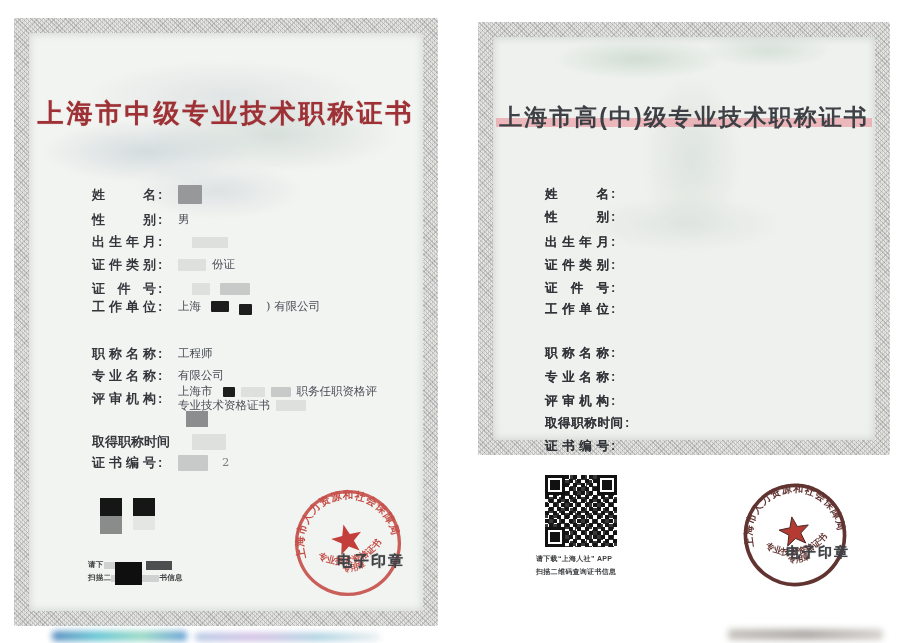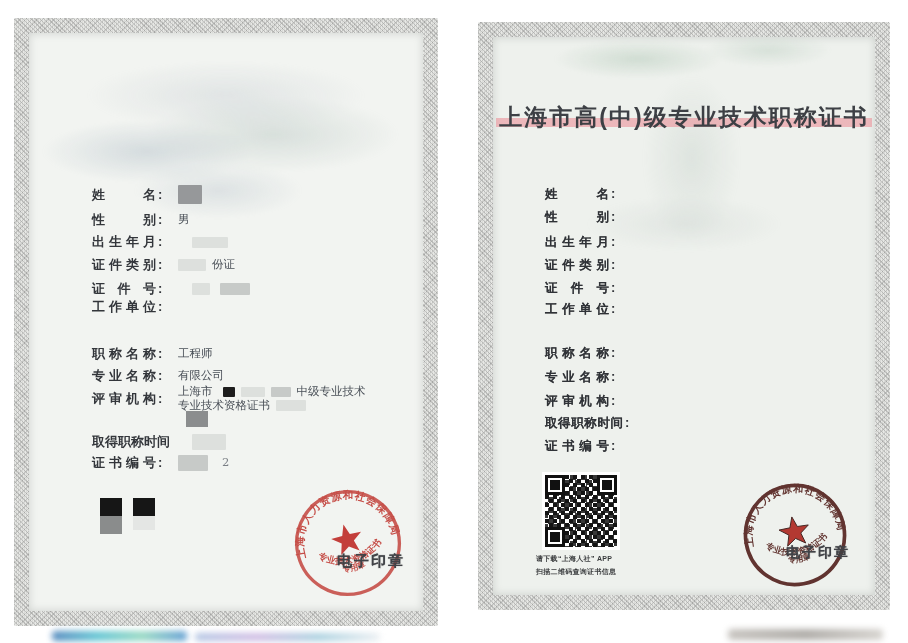--- a/index.html
+++ b/index.html
@@ -9,21 +9,21 @@
 
   
   .cert{position:absolute;
         background:
           repeating-linear-gradient(45deg, rgba(60,60,60,.20) 0 1px, rgba(0,0,0,0) 1px 3px),
           repeating-linear-gradient(-45deg, rgba(70,70,70,.16) 0 1px, rgba(0,0,0,0) 1px 4px),
           repeating-linear-gradient(90deg, rgba(130,130,130,.14) 0 1px, rgba(0,0,0,0) 1px 2px),
           #e7e8e5;
         border-radius:2px;}
   .cert-left{left:14px;top:18px;width:424px;height:608px;}
-  .cert-right{left:478px;top:22px;width:412px;height:588px;}
+  .cert-right{left:478px;top:22px;width:412px;height:433px;}
 
   .paper{position:absolute;inset:15px;box-shadow:inset 0 0 8px rgba(110,120,115,.28);}
   .cert-left .paper{background:#f2f4f1;}
   .cert-right .paper{background:#eef1ed;}
 
   .wm{position:absolute;pointer-events:none;filter:blur(1.5px);}
   .wm-left{left:15px;right:15px;top:40px;height:170px;
       background:
         radial-gradient(ellipse 150px 45px at 30% 55%, rgba(150,168,182,.32), rgba(0,0,0,0) 70%),
         radial-gradient(ellipse 180px 55px at 62% 45%, rgba(148,170,165,.28), rgba(0,0,0,0) 70%),
@@ -128,20 +128,21 @@
 </style>
 </head>
 <body>
 
 <div class="stage">
 
   <div class="cert cert-left">
     <div class="paper"></div>
     <div class="wm wm-left"></div>
 
+    <div class="title">上海市中级专业技术职称证书</div>
 
     <div class="row r0">
       <span class="lab">姓名</span>
         <span class="colon">:</span>
       <span class="val"><span class="redact rd-gray" style="width:24px;height:19px;"></span></span>
     </div>
     <div class="row r1">
       <span class="lab">性别</span>
         <span class="colon">:</span>
       <span class="val">男</span>
@@ -157,57 +158,63 @@
       <span class="val"><span class="redact rd-faint" style="width:28px;height:12px;"></span><span class="gap6">份证</span></span>
     </div>
     <div class="row r4">
       <span class="lab">证件号</span>
         <span class="colon">:</span>
       <span class="val"><span class="redact rd-faint gap14" style="width:18px;height:12px;"></span><span class="redact rd-lgray gap10" style="width:30px;height:12px;"></span></span>
     </div>
     <div class="row r5">
       <span class="lab">工作单位</span>
         <span class="colon">:</span>
+      <span class="val"><span>上海</span><span class="redact rd-dark gap10" style="width:18px;height:11px;"></span><span class="redact rd-dark gap10" style="width:13px;height:11px;margin-top:6px;"></span><span class="gap14">) 有限公司</span></span>
     </div>
 
     <div class="row r6">
       <span class="lab">职称名称</span>
         <span class="colon">:</span>
       <span class="val">工程师</span>
     </div>
     <div class="row r7">
       <span class="lab">专业名称</span>
         <span class="colon">:</span>
       <span class="val">有限公司</span>
     </div>
     <div class="row r8">
       <span class="lab">评审机构</span>
         <span class="colon">:</span>
       <span class="val val-2l">
-        <span>上海市</span><span class="redact rd-dark gap10" style="width:12px;height:10px;"></span><span class="redact rd-faint gap6" style="width:24px;height:10px;"></span><span class="redact rd-lgray gap6" style="width:20px;height:10px;"></span><span class="gap6">中级专业技术</span><br>
+        <span>上海市</span><span class="redact rd-dark gap10" style="width:12px;height:10px;"></span><span class="redact rd-faint gap6" style="width:24px;height:10px;"></span><span class="redact rd-lgray gap6" style="width:20px;height:10px;"></span><span class="gap6">职务任职资格评</span><br>
         <span>专业技术资格证书</span><span class="redact rd-faint gap6" style="width:30px;height:11px;"></span>
         <span class="ra-block"></span>
       </span>
     </div>
     <div class="row r9">
       <span class="lab lab-wide">取得职称时间</span>
         <span class="colon"></span>
       <span class="val"><span class="redact rd-faint" style="width:34px;height:16px;"></span></span>
     </div>
     <div class="row r10">
       <span class="lab">证书编号</span>
         <span class="colon">:</span>
       <span class="val"><span class="redact rd-lgray" style="width:30px;height:16px;"></span><span class="gap14" style="color:#7a7f85;">2</span></span>
     </div>
 
     <div class="photo-blocks">
       <span class="pb pb1"></span>
       <span class="pb pb2"></span>
     </div>
 
+    <div class="caption">
+      <span>请下</span><span class="cap-smudge" style="width:28px;"></span><span class="cap-dark" style="margin-left:14px;"></span><br>
+      <span>扫描二</span><span class="cap-smudge" style="width:48px;"></span><span>书信息</span>
+      <span class="cap-block"></span>
+    </div>
 
     <div class="seal">
       <svg viewBox="0 0 120 120">
         <defs>
           <path id="s1top" d="M 15.8,76.1 A 47,47 0 1 1 104.2,76.1" fill="none"></path>
           <path id="s1mid" d="M 26,68 A 50,50 0 0 0 94,68" fill="none"></path>
           <path id="s1bot" d="M 40,84 A 38,38 0 0 0 80,84" fill="none"></path>
         </defs>
         <circle cx="60" cy="60" r="54" fill="none" stroke="#c2403a" stroke-width="3.5" opacity=".9"></circle>
         <text font-size="11" fill="#c2403a" font-weight="bold" letter-spacing="1">

